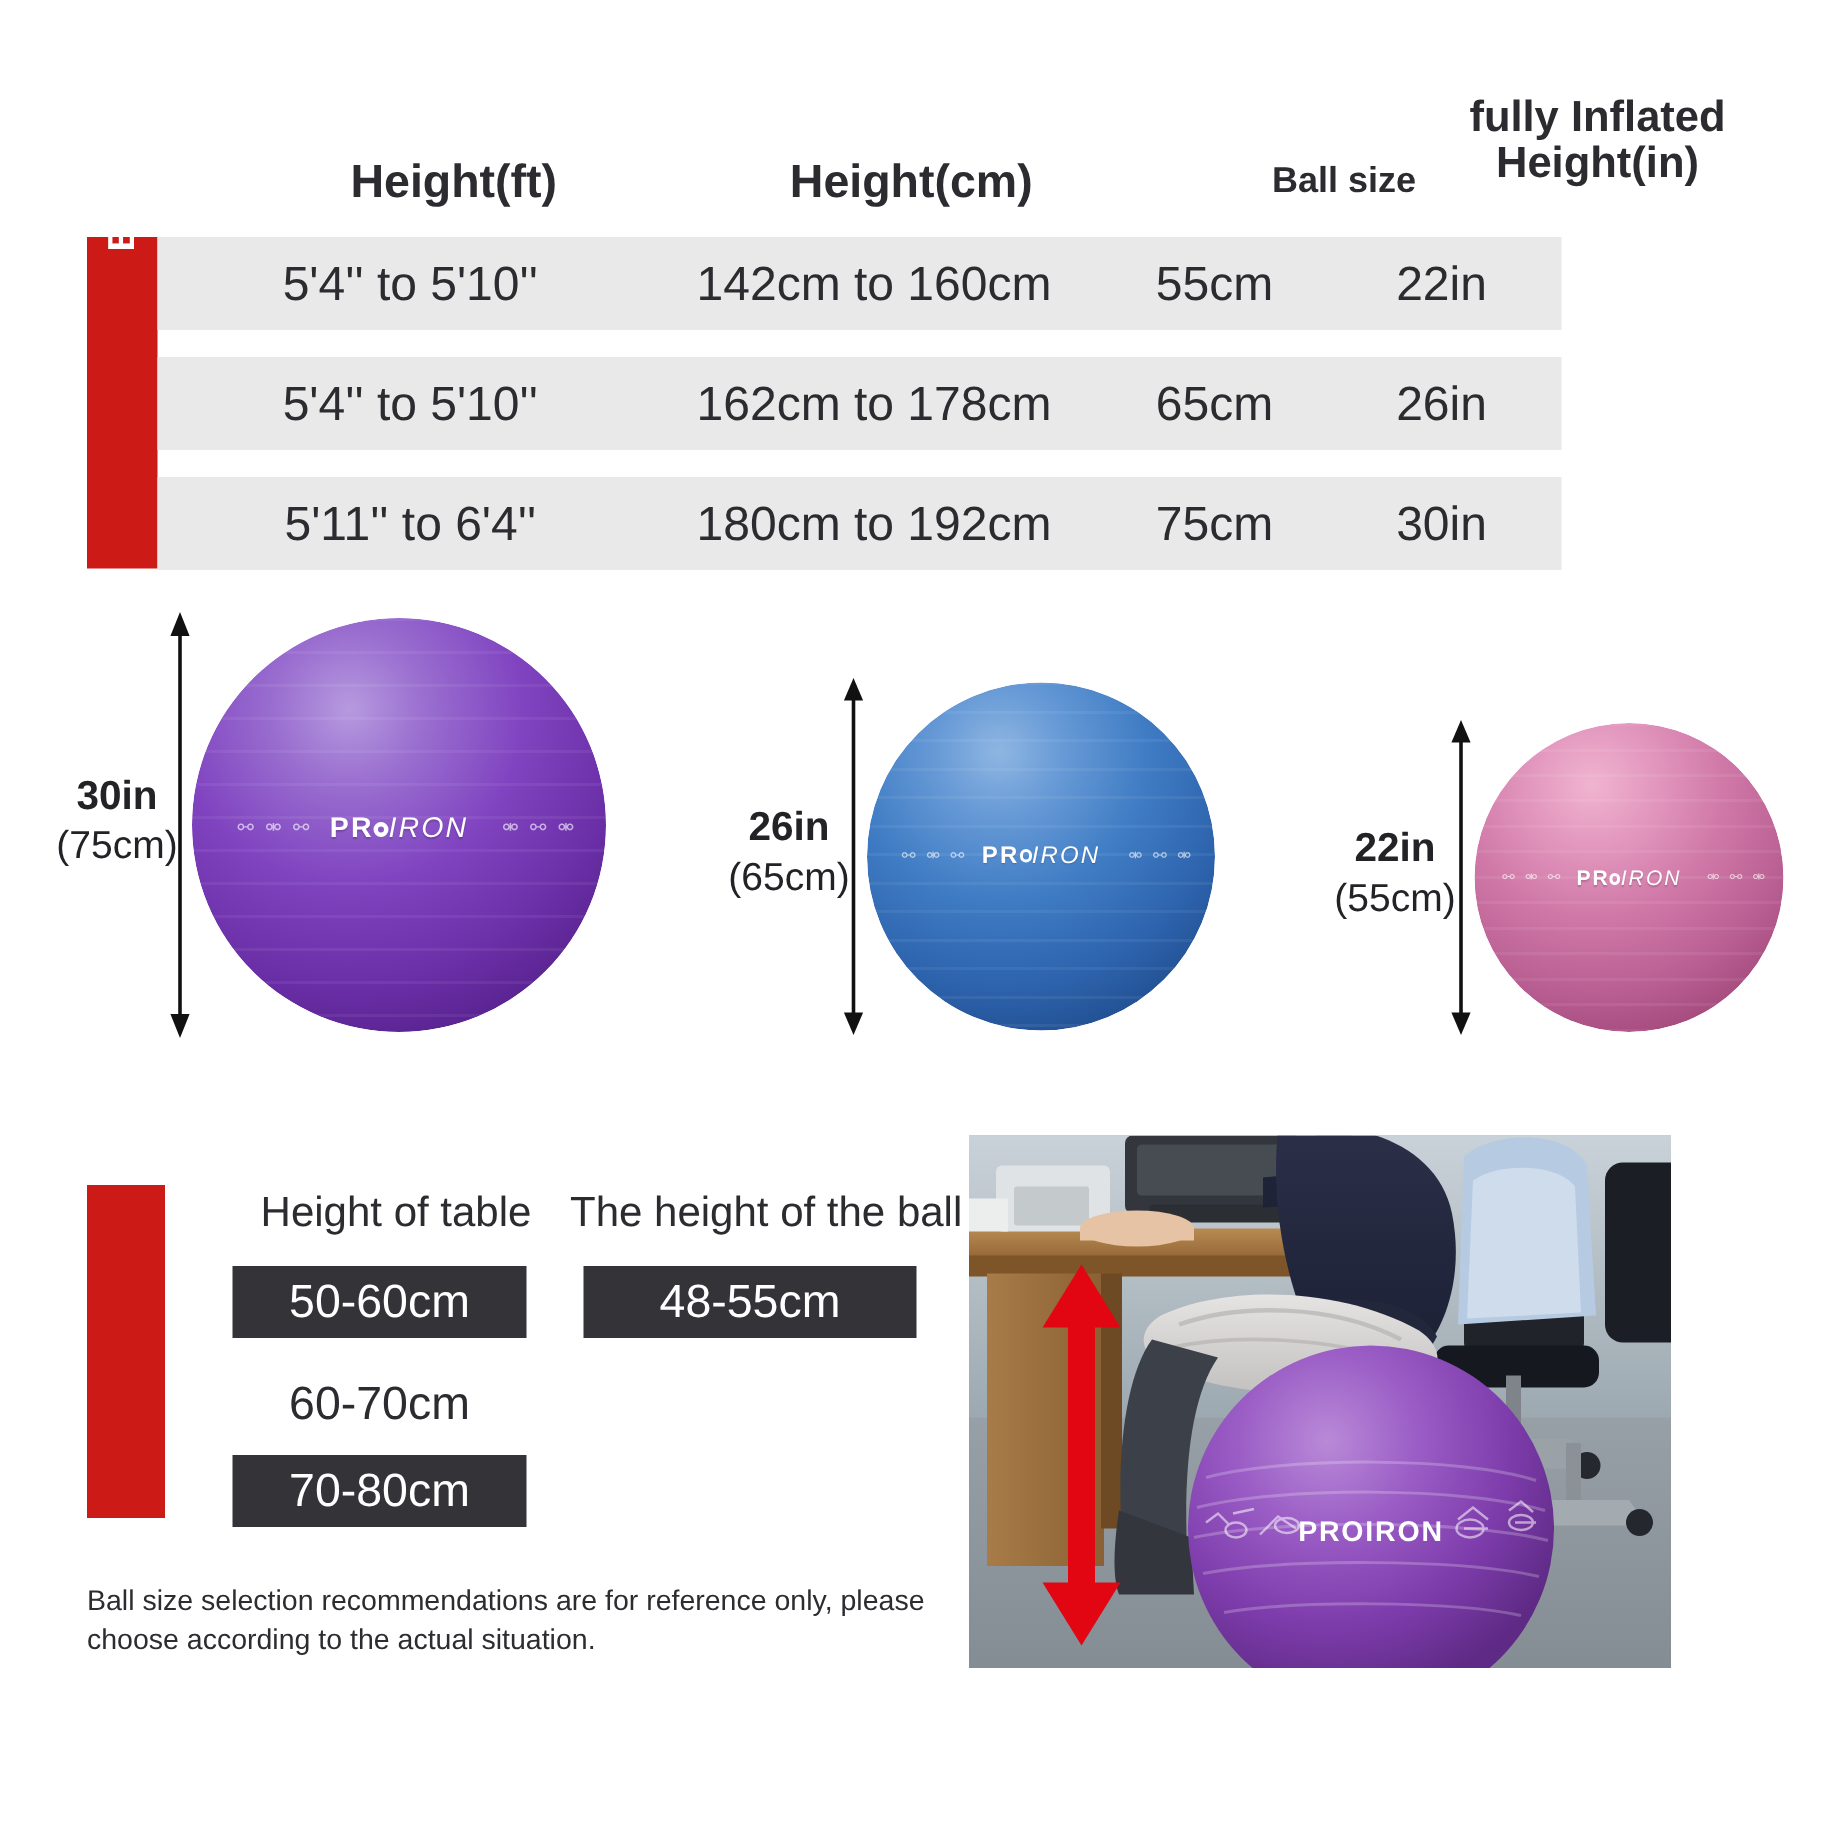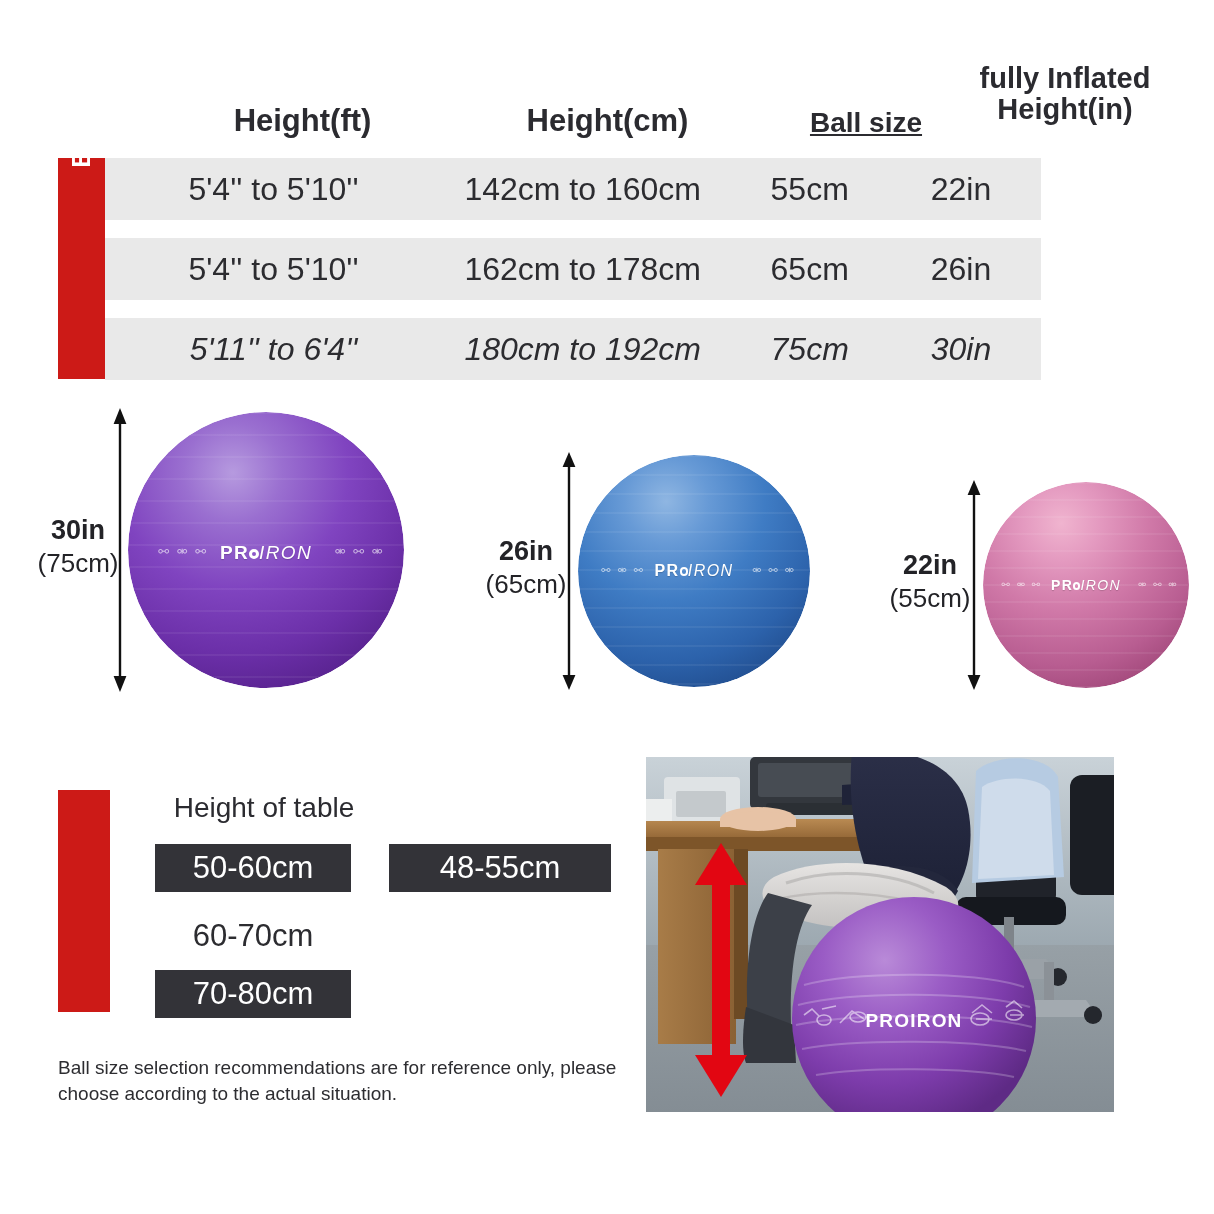--- a/index.html
+++ b/index.html
@@ -10,21 +10,21 @@
     overflow: hidden;
   }
   #root { position: relative; width: 1214px; height: 1214px; }
 
   
   #exercise-section { position: absolute; left: 0; top: 0; width: 1214px; height: 390px; }
 
   .ex-head { position: absolute; color: #2b2b30; text-align: center; line-height: 1.08; }
   #ex-head-ft   { left: 125px; top: 104px; width: 355px; font-size: 31px; font-weight: 700; text-align: center; }
   #ex-head-cm   { left: 430px; top: 104px; width: 355px; font-size: 31px; font-weight: 700; }
-  #ex-head-ball { left: 786px; top: 108px; width: 160px; font-size: 28px; font-weight: 800; text-decoration: underline; }
+  #ex-head-ball { left: 816px; top: 108px; width: 160px; font-size: 24px; font-weight: 800; }
   #ex-head-inf  { left: 940px; top: 63px; width: 250px; font-size: 29px; font-weight: 700; }
 
   #exercise-tab-red {
     position: absolute; left: 58px; top: 158px; width: 47px; height: 221px;
     background: #cc1a17;
   }
   #exercise-tab-label {
     position: absolute; left: 58px; top: 158px; width: 221px; height: 47px;
     transform: rotate(-90deg); transform-origin: 23.5px 23.5px;
     margin-left: 0; margin-top: 0;
@@ -32,21 +32,21 @@
     color: #ffffff; font-size: 25px; font-weight: 700; letter-spacing: 2.5px;
   }
 
   .ex-row {
     position: absolute; left: 105px; width: 936px; height: 62px;
     background: #e9e9e9;
     display: flex; align-items: center;
   }
   #ex-row-0 { top: 158px; }
   #ex-row-1 { top: 238px; }
-  #ex-row-2 { top: 318px; font-style: italic; }
+  #ex-row-2 { top: 318px; }
   .ex-cell { color: #2c2c30; font-size: 32px; text-align: center; font-weight: 400; }
   .ex-c0 { width: 355px; margin-left: 15px; }
   .ex-c1 { width: 360px; }
   .ex-c2 { width: 165px; }
   .ex-c3 { width: 185px; }
 
   
   #balls-section { position: absolute; left: 0; top: 392px; width: 1214px; height: 320px; }
   .dim-label {
     position: absolute; text-align: center; color: #232327;
@@ -244,20 +244,21 @@
       <div class="picto" style="right:5%; top:47%; font-size:10px;">⚮ ⚯ ⚮</div>
     </div>
   </div>
 
   <div id="chair-section">
 
     <div id="chair-tab-red"></div>
     <div id="chair-tab-label">CHAIR</div>
 
     <div class="chair-head" id="chair-head-0">Height of table</div>
+    <div class="chair-head" id="chair-head-1">The height of the ball</div>
 
     <div class="chair-cell dark cc-col0 cc-r0">50-60cm</div>
     <div class="chair-cell dark cc-col1 cc-r0">48-55cm</div>
 
     <div class="chair-cell light cc-col0 cc-r1">60-70cm</div>
 
     <div class="chair-cell dark cc-col0 cc-r2">70-80cm</div>
 
     <div id="disclaimer">Ball size selection recommendations are for reference only, please choose according to the actual situation.</div>
   </div>

